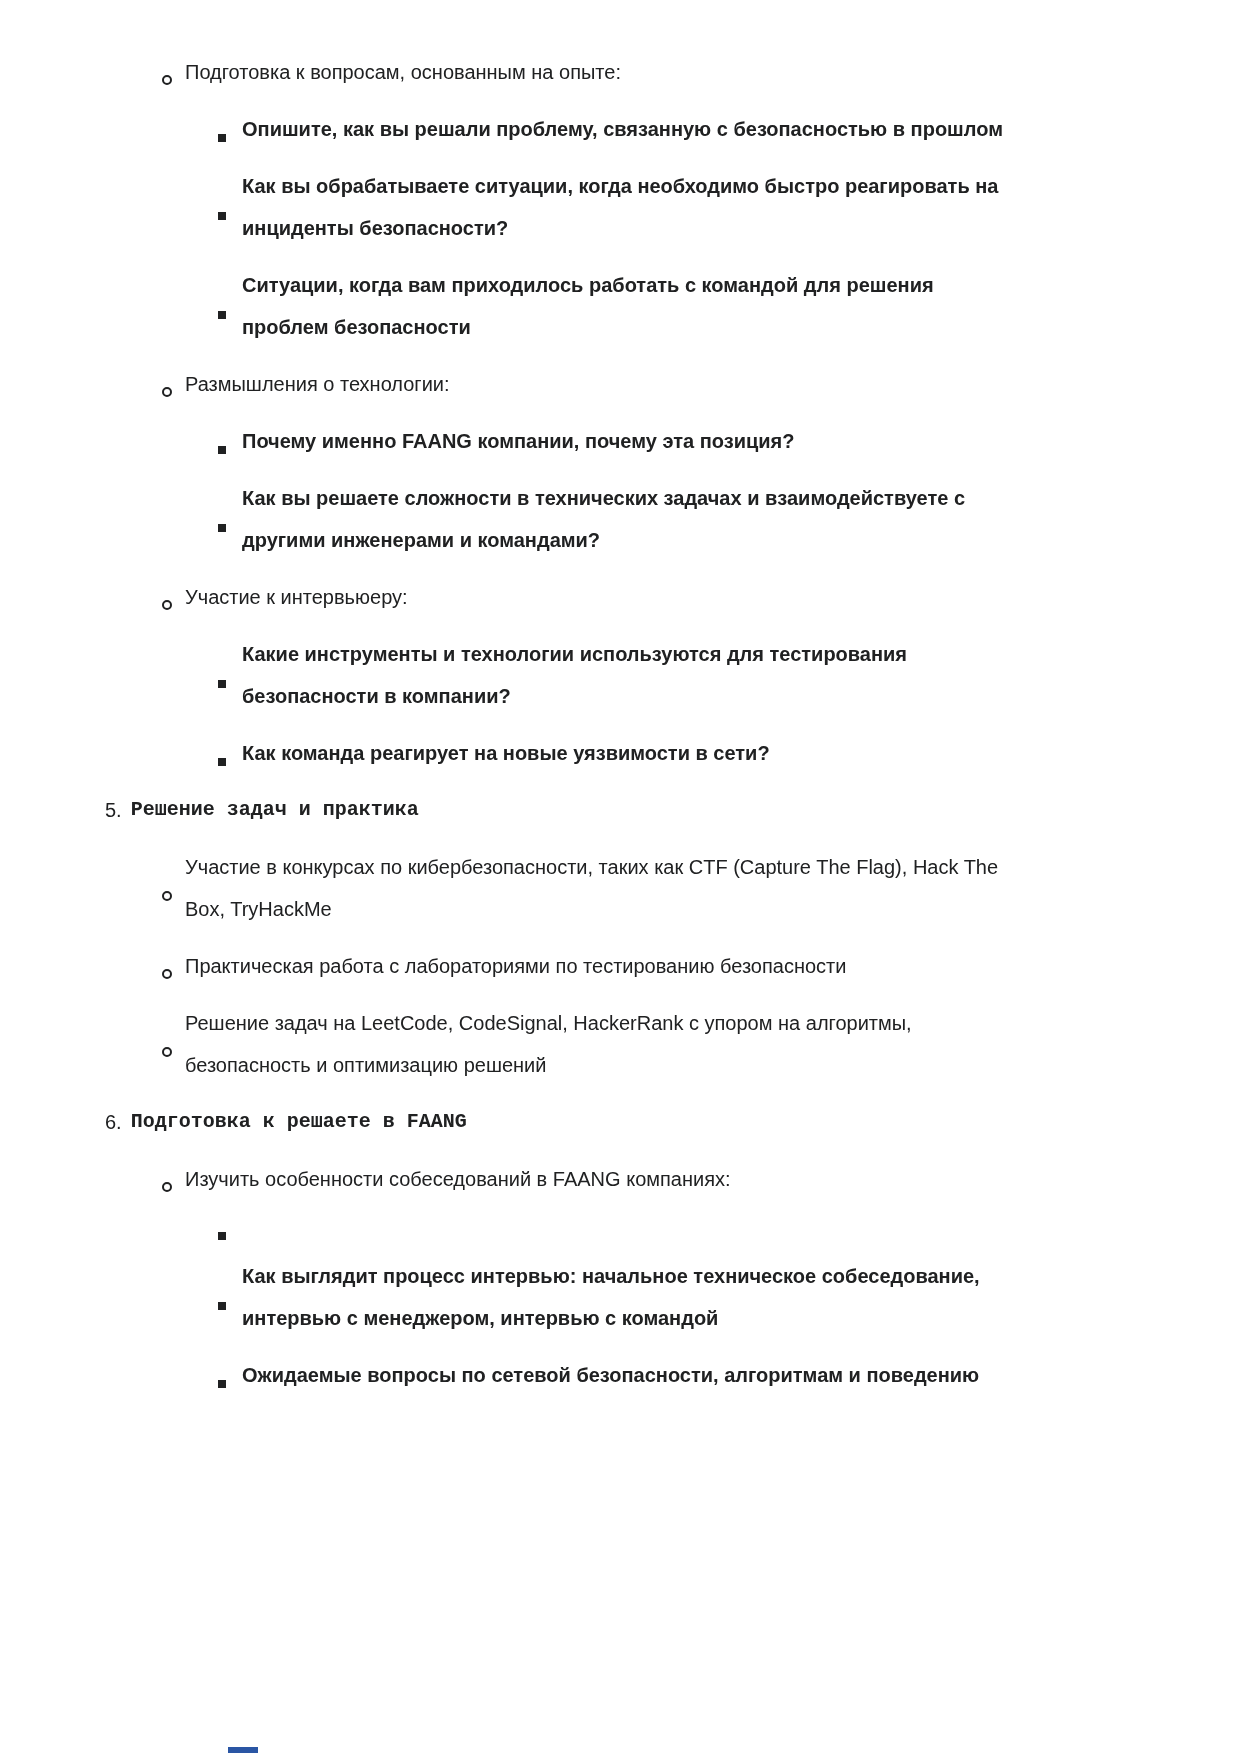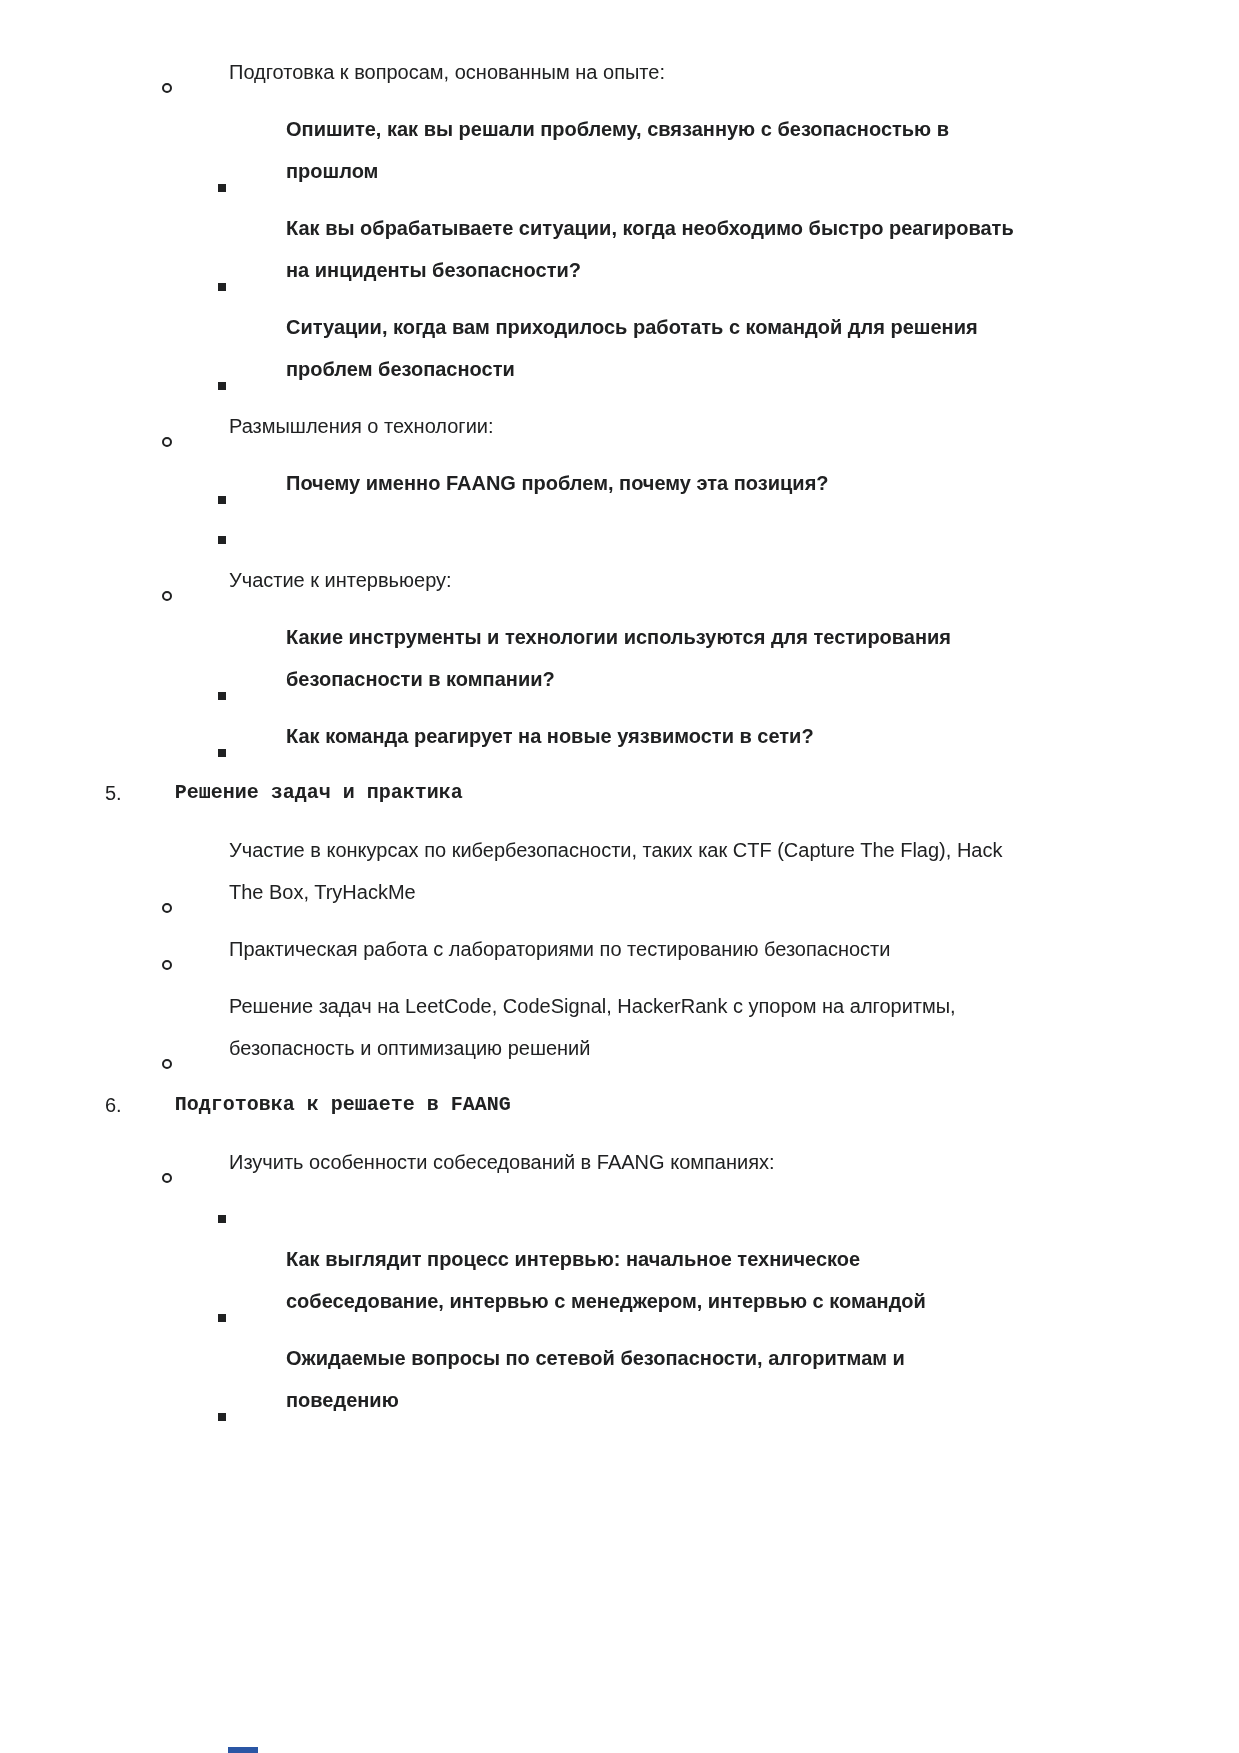--- a/index.html
+++ b/index.html
@@ -14,23 +14,22 @@
   }
   .doc {
     box-sizing: content-box;
     padding: 51px 0 0 105px;
     width: 920px;
     font-size: 20px;
     line-height: 42px;
   }
   .row {
     display: flex;
-    align-items: flex-end;
+    align-items: center;
     margin: 0 4px 15px 0;
-    gap: 44px;
   }
   .row.l2 { padding-left: 57px; }
   .row.l3 { padding-left: 113px; font-weight: bold; }
   .marker { flex: 0 0 auto; }
   .circle {
     width: 10px; height: 10px;
     border: 2px solid #202122;
     border-radius: 50%;
     box-sizing: border-box;
     margin: 16px 13px 0 0;
@@ -77,25 +76,26 @@
     <span class="txt">Ситуации, когда вам приходилось работать с командой для решения проблем безопасности</span>
   </div>
 
   <div class="row l2">
     <span class="marker circle"></span>
     <span class="txt">Размышления о технологии:</span>
   </div>
 
   <div class="row l3">
     <span class="marker square"></span>
-    <span class="txt">Почему именно FAANG проблем, почему эта позиция?</span>
+    <span class="txt">Почему именно FAANG компании, почему эта позиция?</span>
   </div>
 
   <div class="row l3">
     <span class="marker square"></span>
+    <span class="txt">Как вы решаете сложности в технических задачах и взаимодействуете с другими инженерами и командами?</span>
   </div>
 
   <div class="row l2">
     <span class="marker circle"></span>
     <span class="txt">Участие к интервьюеру:</span>
   </div>
 
   <div class="row l3">
     <span class="marker square"></span>
     <span class="txt">Какие инструменты и технологии используются для тестирования безопасности в компании?</span>

